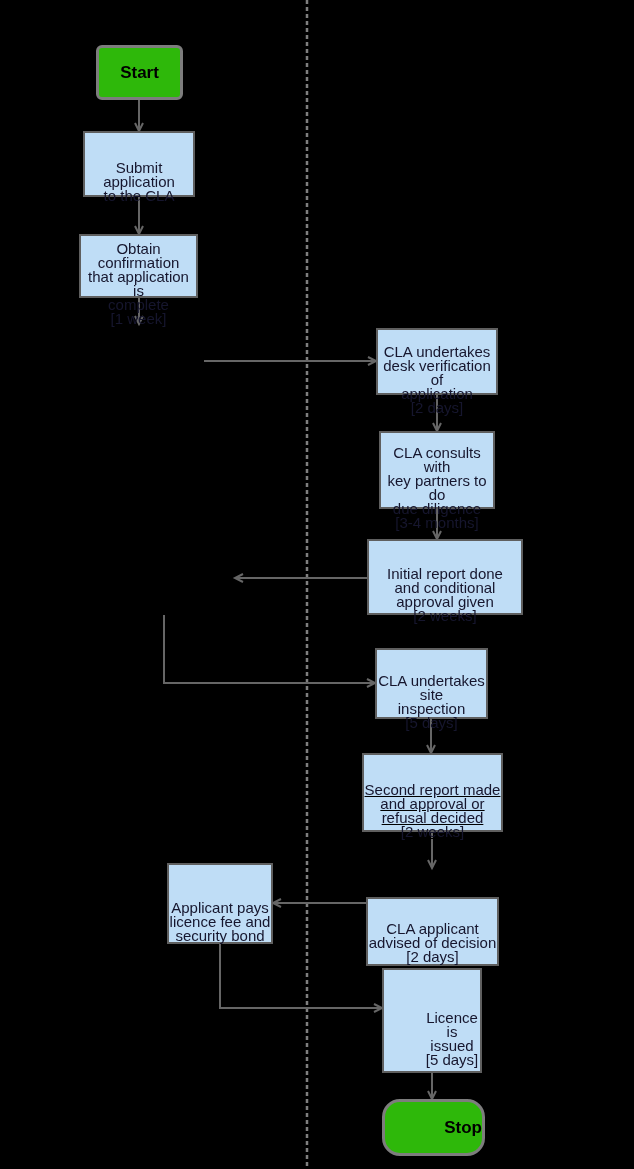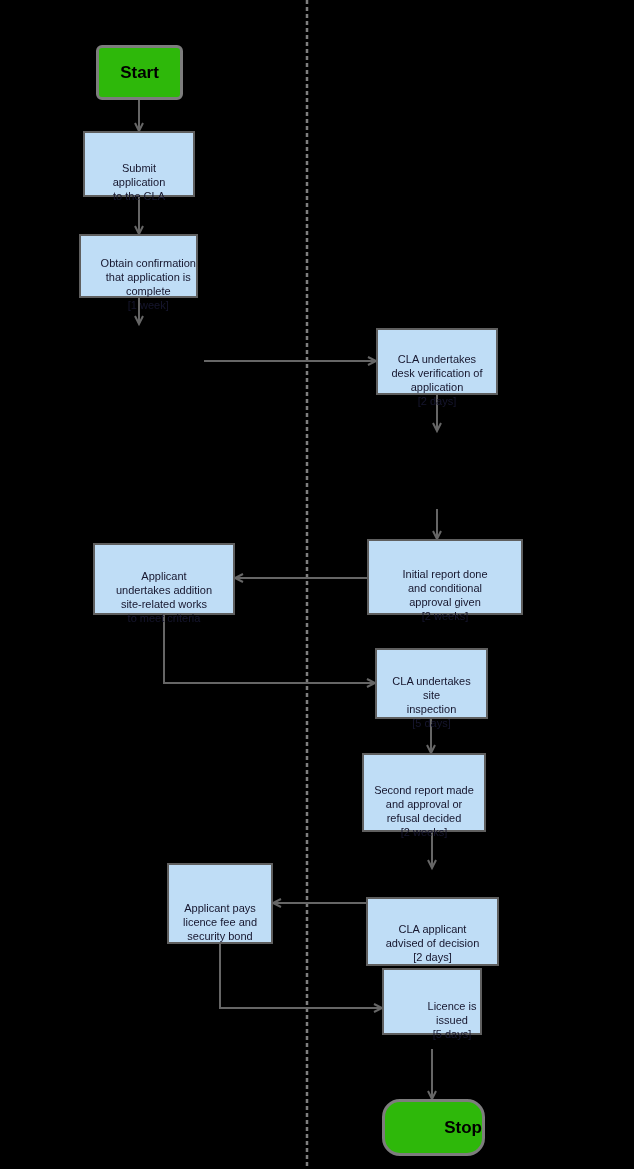--- a/index.html
+++ b/index.html
@@ -41,21 +41,21 @@
     display: flex;
     align-items: center;
     justify-content: center;
     text-align: center;
   }
   .node.process {
     background: var(--node_fill, #bfddf6);
     border: 2px solid var(--node_border, #5f5f5f);
   }
   .node.process .label {
-    font-size: 11px;
+    font-size: 15px;
     line-height: 14px;
     color: var(--node_text, #16162e);
     white-space: pre-line;
     margin-top: 36px;
   }
   .node.terminal {
     background: var(--terminal_fill, #2eb80a);
     border: 3px solid var(--terminal_border, #7d7d7d);
     border-radius: 18px;
   }
@@ -113,62 +113,62 @@
   </div>
 
 
   <div class="node process" style="left:376px;top:328px;width:122px;height:67px;">
     <span class="label">CLA undertakes
 desk verification of
 application
 [2 days]</span>
   </div>
 
+  <div class="node process" style="left:379px;top:431px;width:116px;height:78px;">
+    <span class="label">CLA consults with
+key partners to do
+due diligence
+[3-4 months]</span>
+  </div>
 
   <div class="node process" style="left:367px;top:539px;width:156px;height:76px;">
     <span class="label">Initial report done
 and conditional
 approval given
 [2 weeks]</span>
   </div>
 
-  <div class="node process" style="left:93px;top:543px;width:142px;height:72px;">
-    <span class="label">Applicant
-undertakes addition
-site-related works
-to meet criteria</span>
-  </div>
 
   <div class="node process" style="left:375px;top:648px;width:113px;height:71px;">
     <span class="label">CLA undertakes
 site
 inspection
 [5 days]</span>
   </div>
 
-  <div class="node process" style="left:362px;top:753px;width:124px;height:79px;">
+  <div class="node process" style="left:362px;top:753px;width:141px;height:79px;text-decoration:underline;">
     <span class="label">Second report made
 and approval or
 refusal decided
 [2 weeks]</span>
   </div>
 
   <div class="node process" style="left:366px;top:897px;width:133px;height:69px;align-items:flex-end;">
     <span class="label">CLA applicant
 advised of decision
 [2 days]</span>
   </div>
 
   <div class="node process" style="left:167px;top:863px;width:106px;height:81px;">
     <span class="label">Applicant pays
 licence fee and
 security bond</span>
   </div>
 
-  <div class="node process" style="left:382px;top:968px;width:100px;height:67px;padding-left:40px;">
+  <div class="node process" style="left:382px;top:968px;width:100px;height:105px;padding-left:40px;">
     <span class="label">Licence is
 issued
 [5 days]</span>
   </div>
 
   <div class="node terminal" style="left:382px;top:1099px;width:103px;height:57px;justify-content:flex-end;">
     <span class="label">Stop</span>
   </div>
 
 </div>

